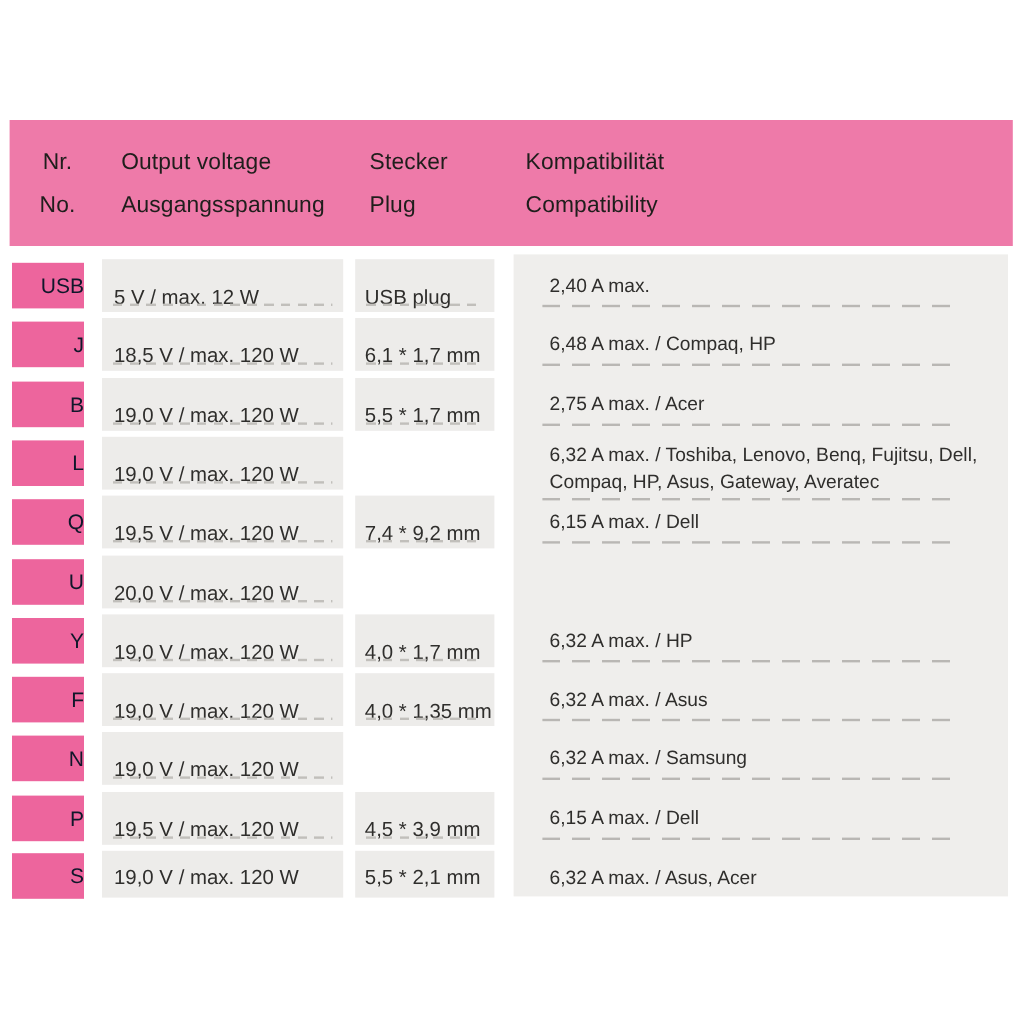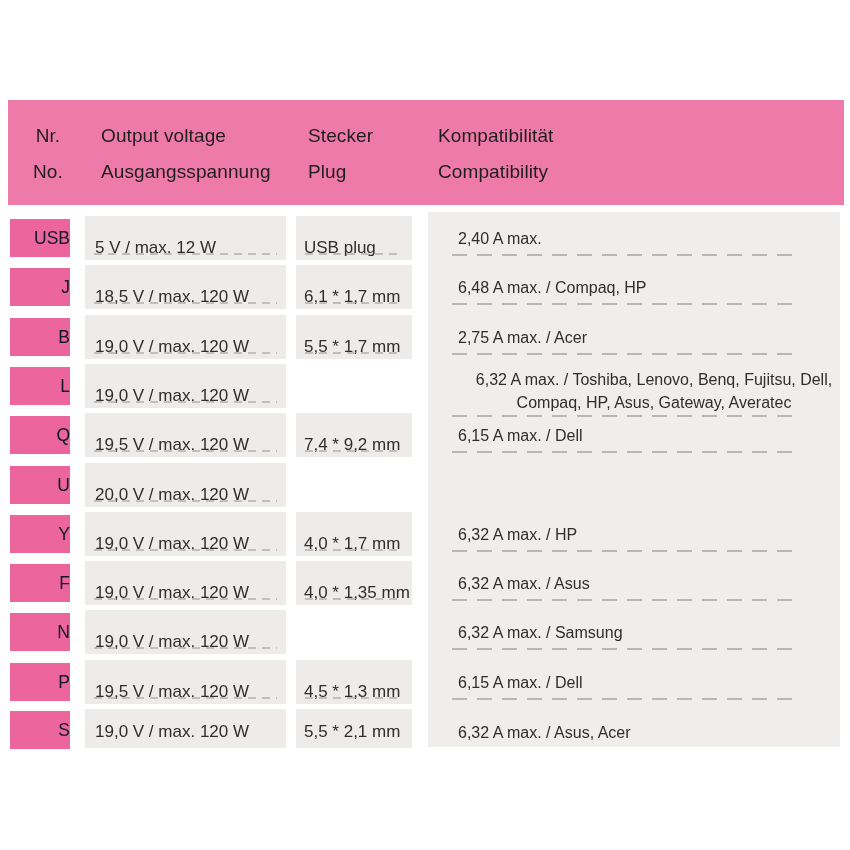--- a/index.html
+++ b/index.html
@@ -36,21 +36,21 @@
   .c-comp .txt { left:18px; top:11px; font-size:16px; line-height:23px;
                  white-space:normal; width:392px; }
 
   .dash { position:absolute; left:9px; right:9px; bottom:5px; height:2px;
           background:repeating-linear-gradient(90deg,#c1bfbb 0 8px,transparent 8px 14px); }
   .c-comp .dash { left:12px; right:4px; bottom:4px;
           background:repeating-linear-gradient(90deg,#b9b7b4 0 15px,transparent 15px 25px); }
 
   
   .row-l .c-comp { height:57px; }
-  .row-l .c-comp .txt { top:4px;text-align:center; }
+  .row-l .c-comp .txt { top:4px; }
 
   
   .row-s .cell { height:39px; }
   .row-s .lbl  { top:2px; }
   .row-s .txt  { top:13px; }
   .row-s .c-comp .txt { top:12px; }
 </style>
 </head>
 <body>
 
@@ -205,21 +205,21 @@
       </div>
   </div>
 
   <div class="row" style="top:660px">
     <div class="lbl">P</div>
     <div class="cell c-volt">
         <span class="txt">19,5 V / max. 120 W</span>
         <i class="dash"></i>
       </div>
     <div class="cell c-plug">
-        <span class="txt">4,5 * 1,3 mm</span>
+        <span class="txt">4,5 * 3,9 mm</span>
         <i class="dash"></i>
       </div>
     <div class="cell c-comp">
         <span class="txt">6,15 A max. / Dell</span>
         <i class="dash"></i>
       </div>
   </div>
 
   <div class="row row-s" style="top:709px">
     <div class="lbl">S</div>

